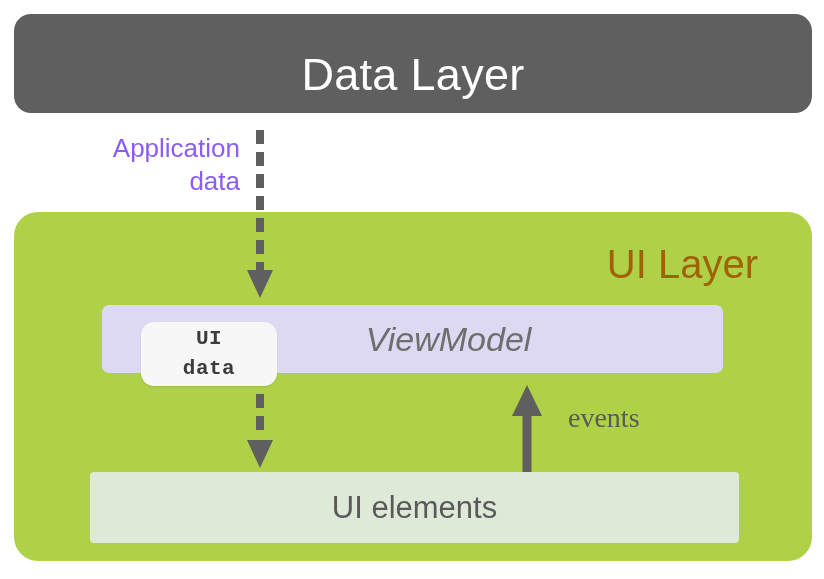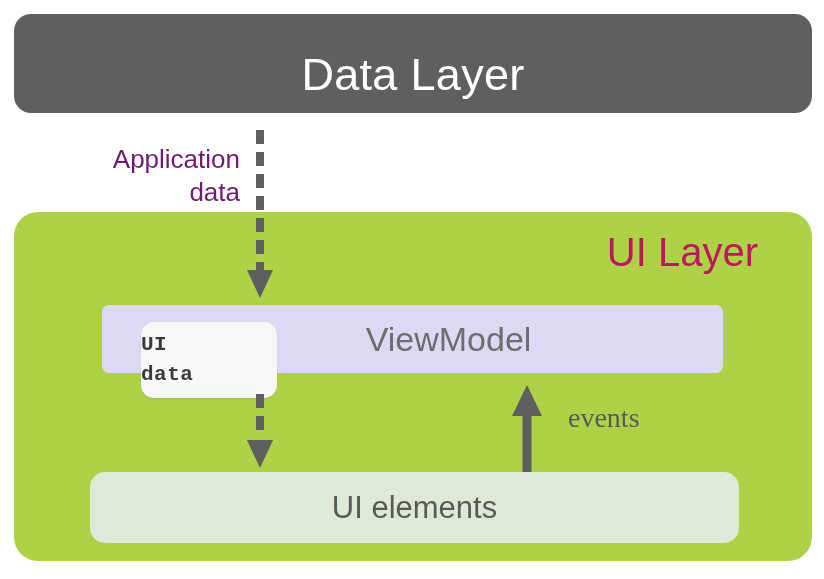--- a/index.html
+++ b/index.html
@@ -37,44 +37,44 @@
     font-weight: 400;
     letter-spacing: 0.3px;
     line-height: 1;
     margin-top: 21px;
   }
 
   
   .app-data-label {
     position: absolute;
     left: 58px;
-    top: 143px;
+    top: 132px;
     width: 182px;
     text-align: right;
-    color: #701a75;
+    color: #8b5cf6;
     font-size: 26px;
     line-height: 1.28;
     white-space: pre-line;
   }
 
   
   .ui-layer {
     position: absolute;
     left: 14px;
     top: 212px;
     width: 798px;
     height: 349px;
     background: #aed148;
     border-radius: 24px;
   }
   .ui-layer-title {
     position: absolute;
     right: 66px;
-    top: 232px;
-    color: #be185d;
+    top: 244px;
+    color: #a16207;
     font-size: 40px;
     line-height: 1;
   }
 
   
   .viewmodel-box {
     position: absolute;
     left: 102px;
     top: 305px;
     width: 621px;
@@ -88,54 +88,56 @@
     top: 305px;
     width: 621px;
     height: 68px;
     display: flex;
     align-items: center;
     justify-content: center;
     color: #6e6e6e;
     font-size: 34px;
     padding-left: 72px;
     box-sizing: border-box;
+    font-style: italic;
   }
 
   
   .ui-state-chip {
     position: absolute;
     left: 141px;
     top: 322px;
     width: 136px;
-    height: 76px;
+    height: 64px;
     background: #f7f7f7;
     border-radius: 13px;
     display: flex;
     flex-direction: column;
+    align-items: center;
     justify-content: center;
     box-shadow: 0 1px 2px rgba(0,0,0,0.10);
   }
   .ui-state-line {
     font-family: "Liberation Mono", "DejaVu Sans Mono", monospace;
     font-size: 21px;
     font-weight: 700;
     color: #3c3c3c;
     line-height: 1.45;
     letter-spacing: 0.5px;
   }
 
   
   .ui-elements-box {
     position: absolute;
     left: 90px;
     top: 472px;
     width: 649px;
     height: 71px;
     background: #dfe9d7;
-    border-radius: 15px;
+    border-radius: 4px;
     display: flex;
     align-items: center;
     justify-content: center;
   }
   .ui-elements-label {
     color: #5a5a5a;
     font-size: 31px;
   }
 
   

